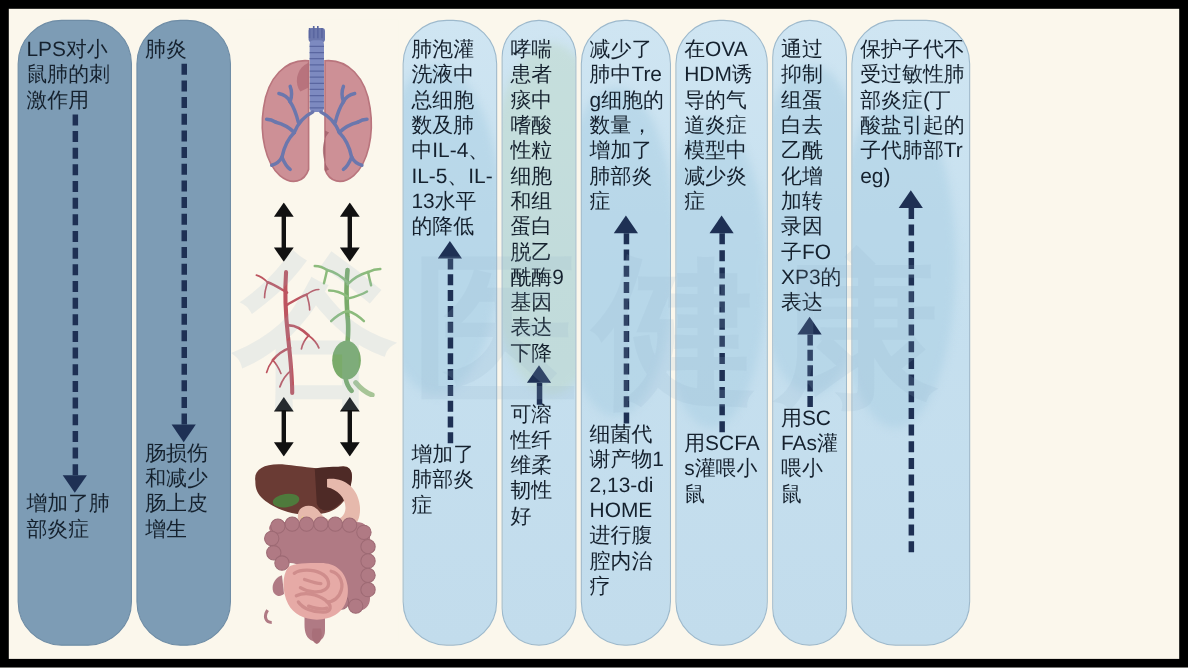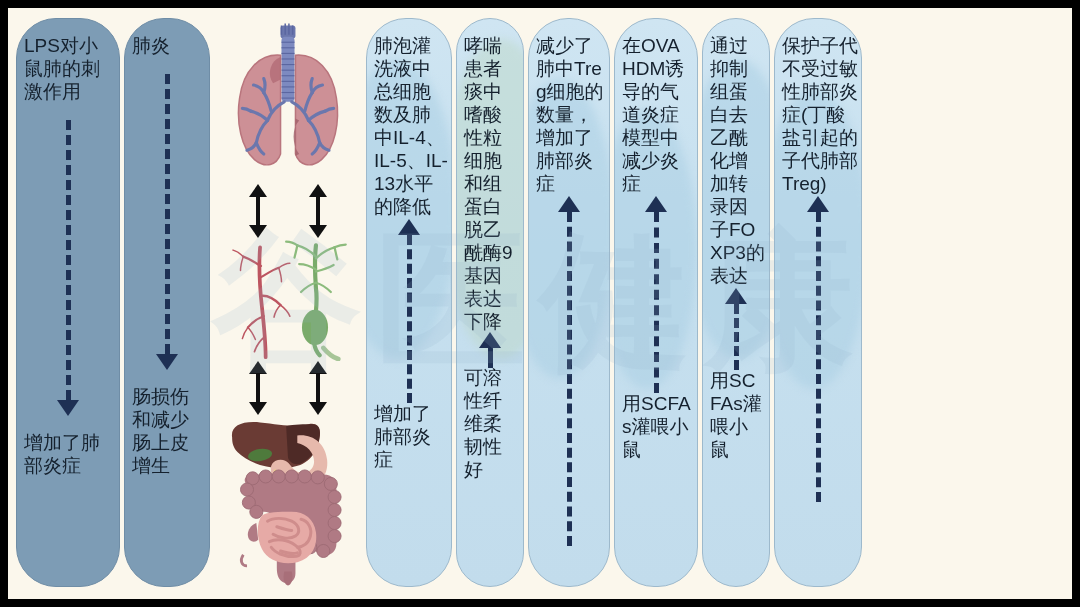--- a/index.html
+++ b/index.html
@@ -50,21 +50,20 @@
     align-items:center;
     box-sizing:border-box;
     padding:16px 5px 14px 5px;
     height:100%;
     position:relative;
     overflow:hidden;
   }
   .pill.dark{
     background:#7d9cb5;
     border:1.5px solid #6f8da6;
-    gap:16px;
   }
   .pill.light{
     background:linear-gradient(180deg,#cfe5f2 0%,#c6e0ef 40%,#c2dcec 100%);
     border:1.5px solid #9db9cc;
     align-items:flex-end;
   }
   .pill.light .blob{
     position:absolute;
     z-index:0;
     border-radius:50%;
@@ -359,20 +358,21 @@
     </div>
 
     <div class="col" style="width:82px">
       <div class="pill light">
         <div class="blob" style="width:110px;height:300px;left:-24px;top:60px"></div>
         <div class="txt top">减少了肺中Treg细胞的数量，增加了肺部炎症</div>
         <div class="arrowbox">
           <div class="tri-up"></div>
           <div class="dashline"></div>
         </div>
+        <div class="txt bottom">细菌代谢产物12,13-diHOME进行腹腔内治疗</div>
         <div style="flex:0 0 26px"></div>
       </div>
     </div>
 
     <div class="col" style="width:84px">
       <div class="pill light">
         <div class="blob" style="width:100px;height:280px;left:-18px;top:90px"></div>
         <div class="txt top">在OVA HDM诱导的气道炎症模型中减少炎症</div>
         <div class="arrowbox">
           <div class="tri-up"></div>
@@ -389,21 +389,21 @@
         <div class="txt top">通过抑制组蛋白去乙酰化增加转录因子FOXP3的表达</div>
         <div class="arrowbox">
           <div class="tri-up"></div>
           <div class="dashline"></div>
         </div>
         <div class="txt bottom">用SCFAs灌喂小鼠</div>
         <div style="flex:0 0 110px"></div>
       </div>
     </div>
 
-    <div class="col" style="width:88px">
+    <div class="col" style="width:108px">
       <div class="pill light">
         <div class="blob" style="width:110px;height:300px;left:-16px;top:70px"></div>
         <div class="txt top">保护子代不受过敏性肺部炎症(丁酸盐引起的子代肺部Treg)</div>
         <div class="arrowbox">
           <div class="tri-up"></div>
           <div class="dashline"></div>
         </div>
         <div style="flex:0 0 70px"></div>
       </div>
     </div>

